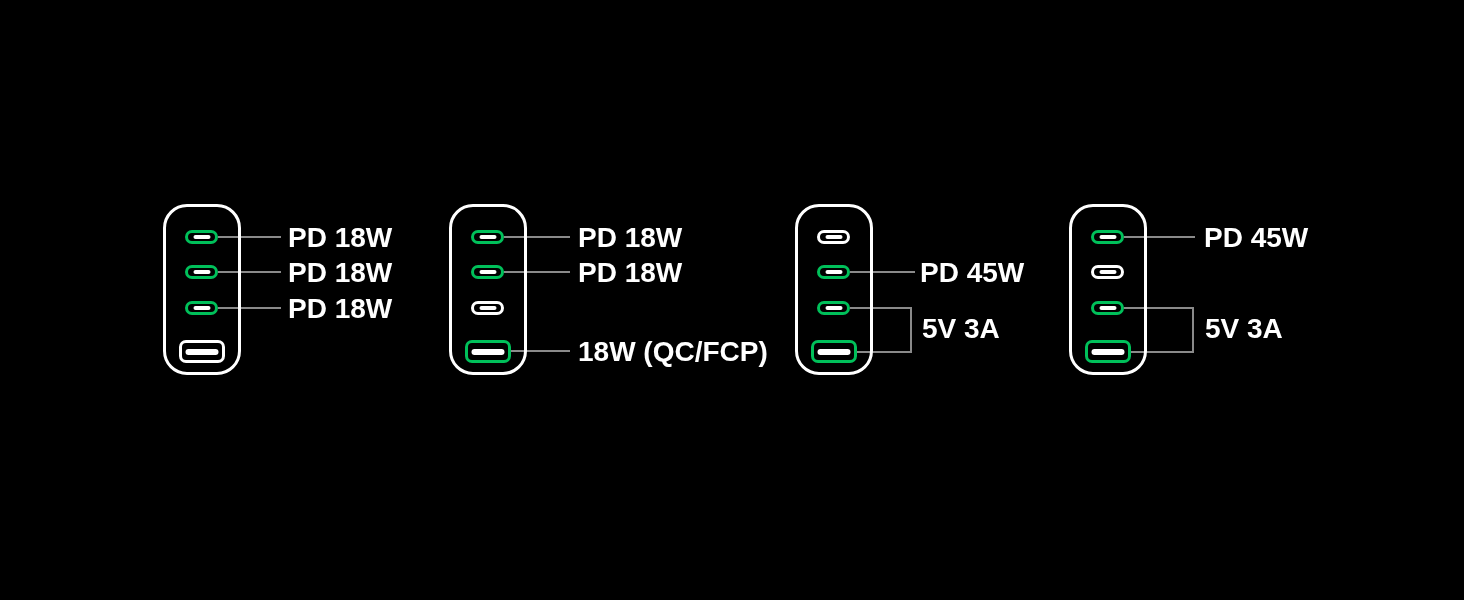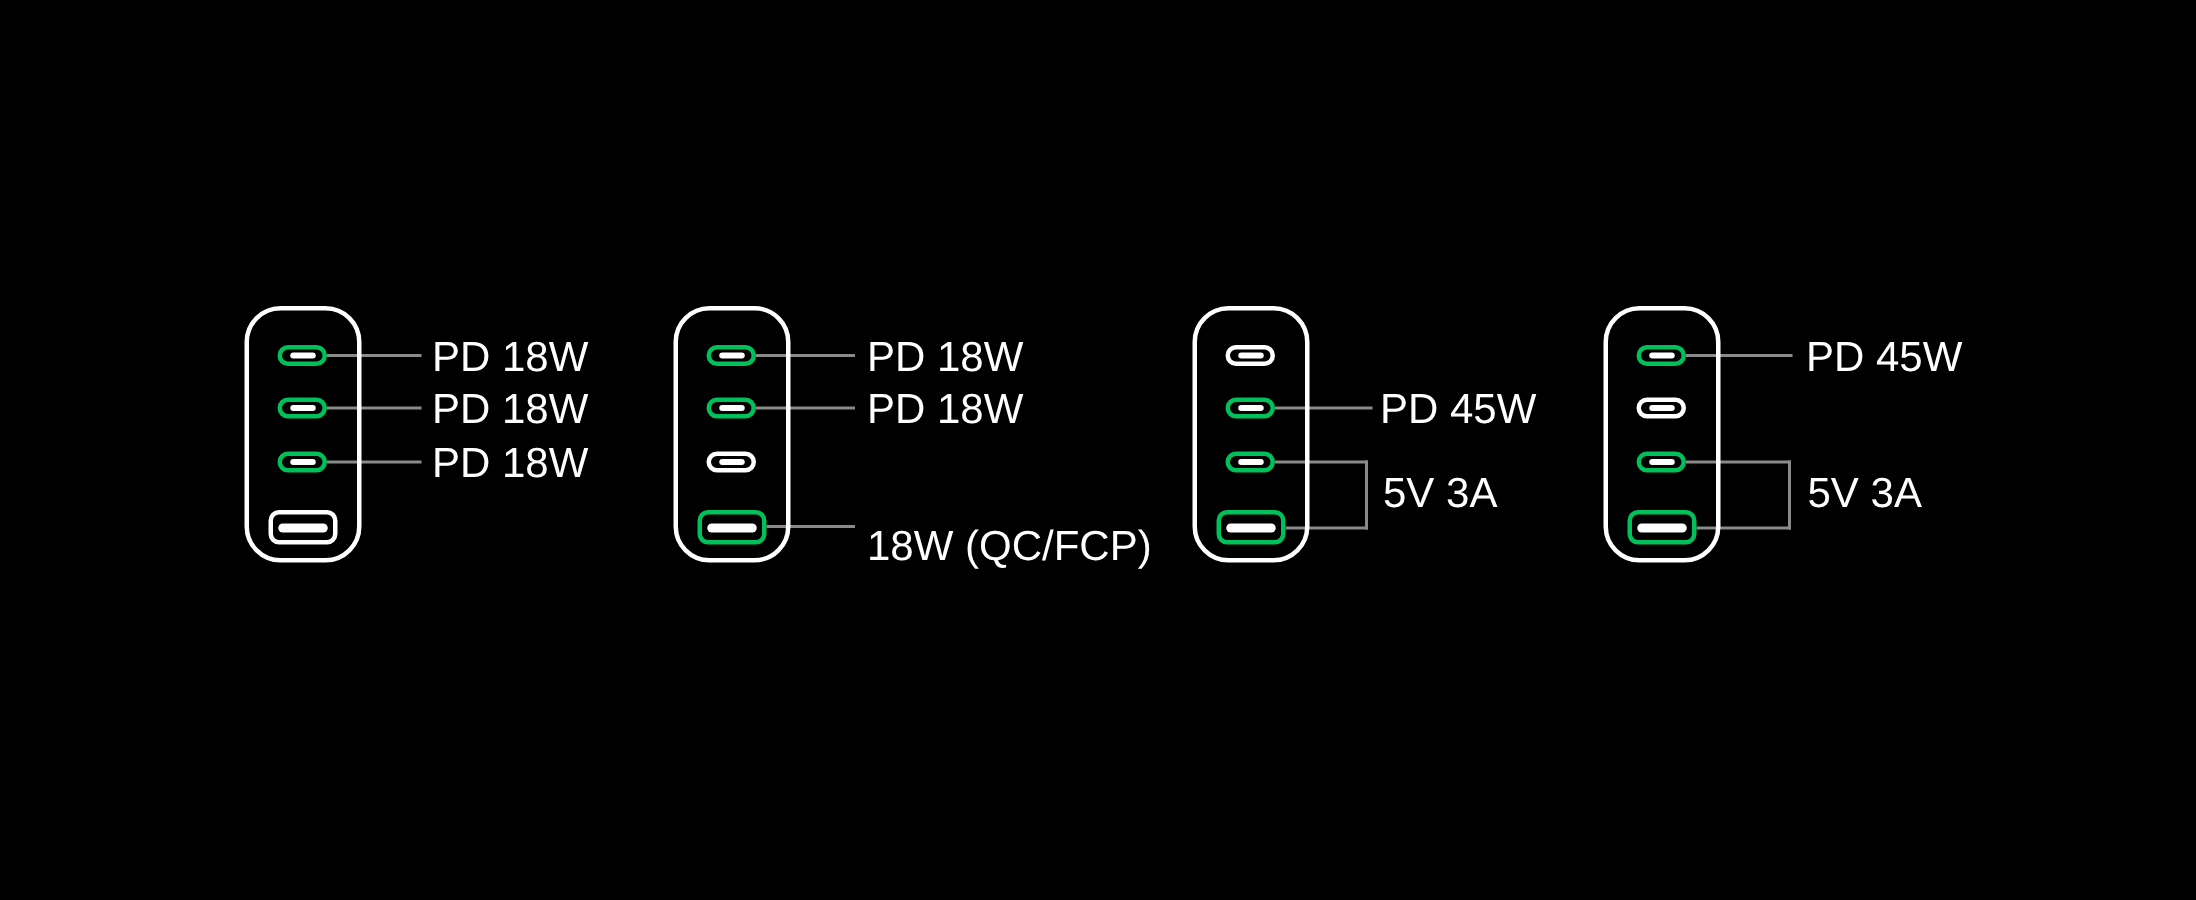--- a/index.html
+++ b/index.html
@@ -55,21 +55,21 @@
   }
   .vline{
     position:absolute;width:2px;
     background:var(--line-gray,#8a8a8a);
     z-index:1;
   }
   .label{
     position:absolute;
     transform:translateY(-50%);
     color:var(--text-white,#fff);
-    font-size:28px;font-weight:400;
+    font-size:28px;font-weight:700;
     line-height:1;white-space:nowrap;
     letter-spacing:0px;
     z-index:4;
   }
 </style>
 </head>
 <body>
 
 <div id="canvas">
 
@@ -91,21 +91,21 @@
     <div class="body" style="left:449px;top:204px"></div>
     <div class="port port-c active" style="left:471px;top:230px"></div>
     <div class="port port-c active" style="left:471px;top:265px"></div>
     <div class="port port-c" style="left:471px;top:301px"></div>
     <div class="port port-a active" style="left:465px;top:340px"></div>
     <div class="hline" style="left:504px;top:236px;width:66px"></div>
     <div class="hline" style="left:504px;top:271px;width:66px"></div>
     <div class="hline" style="left:511px;top:350px;width:59px"></div>
     <div class="label" style="left:578px;top:238px">PD 18W</div>
     <div class="label" style="left:578px;top:273px">PD 18W</div>
-    <div class="label" style="left:578px;top:364px">18W (QC/FCP)</div>
+    <div class="label" style="left:578px;top:352px">18W (QC/FCP)</div>
   </div>
 
   <div>
     <div class="body" style="left:795px;top:204px"></div>
     <div class="port port-c" style="left:817px;top:230px"></div>
     <div class="port port-c active" style="left:817px;top:265px"></div>
     <div class="port port-c active" style="left:817px;top:301px"></div>
     <div class="port port-a active" style="left:811px;top:340px"></div>
     <div class="hline" style="left:850px;top:271px;width:65px"></div>
     <div class="label" style="left:920px;top:273px">PD 45W</div>

